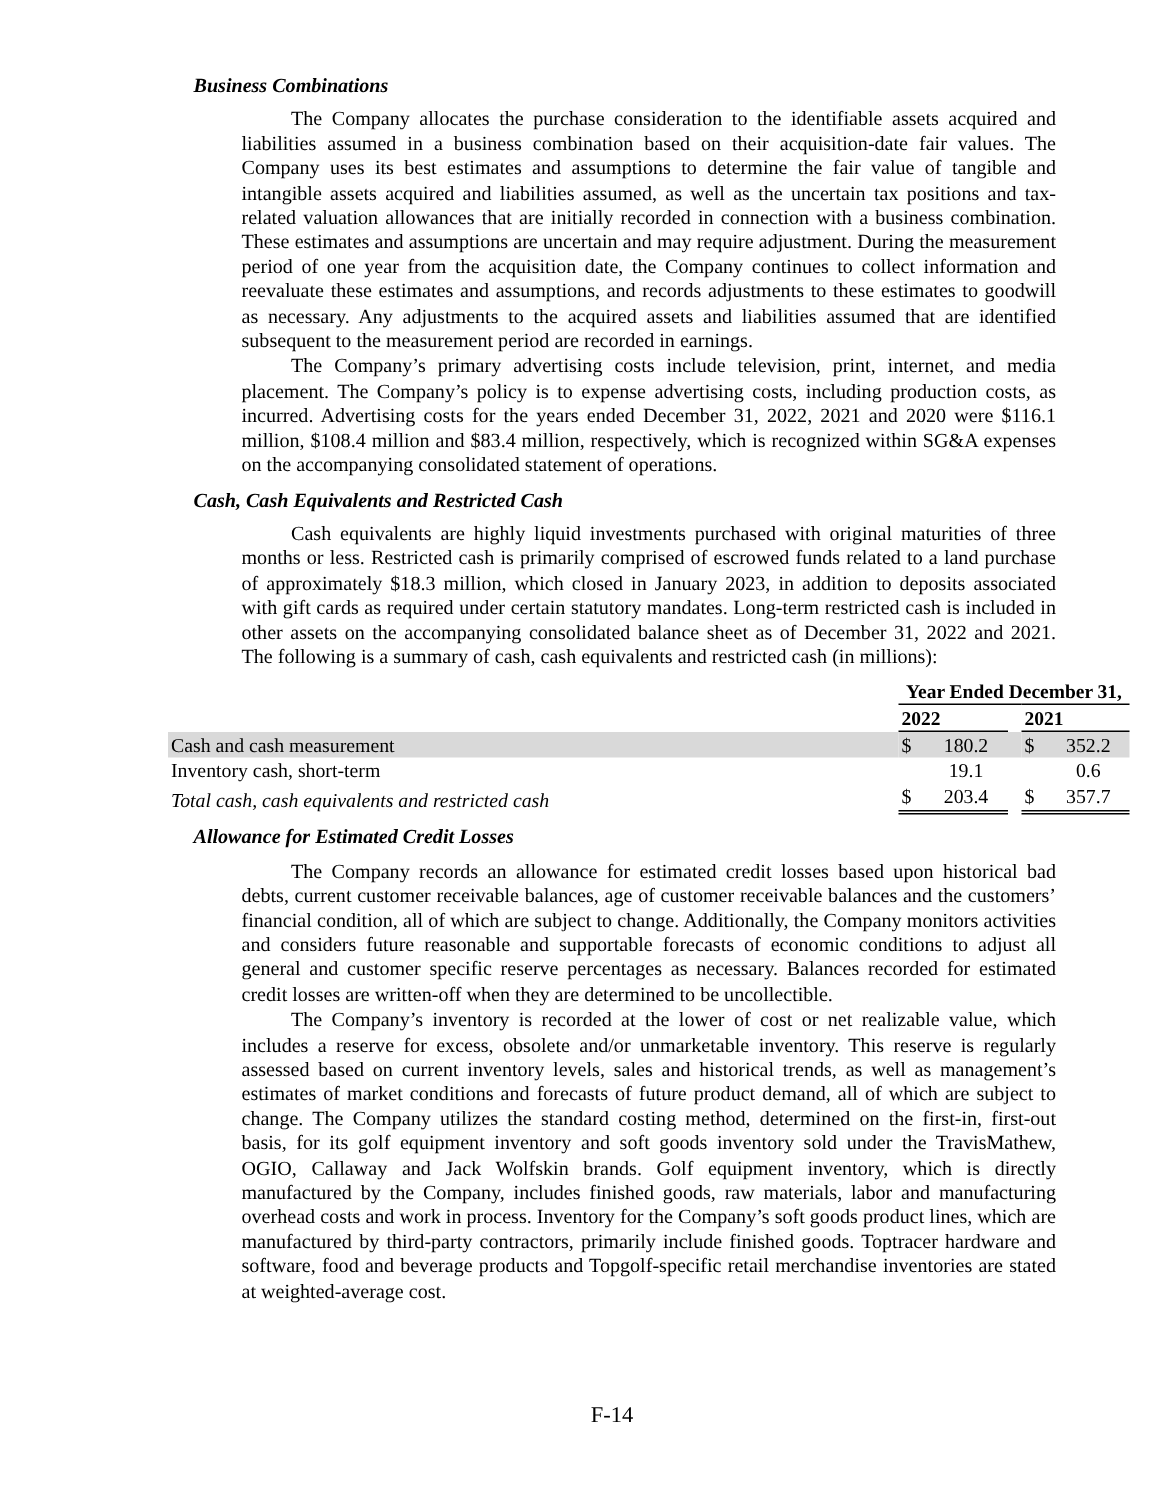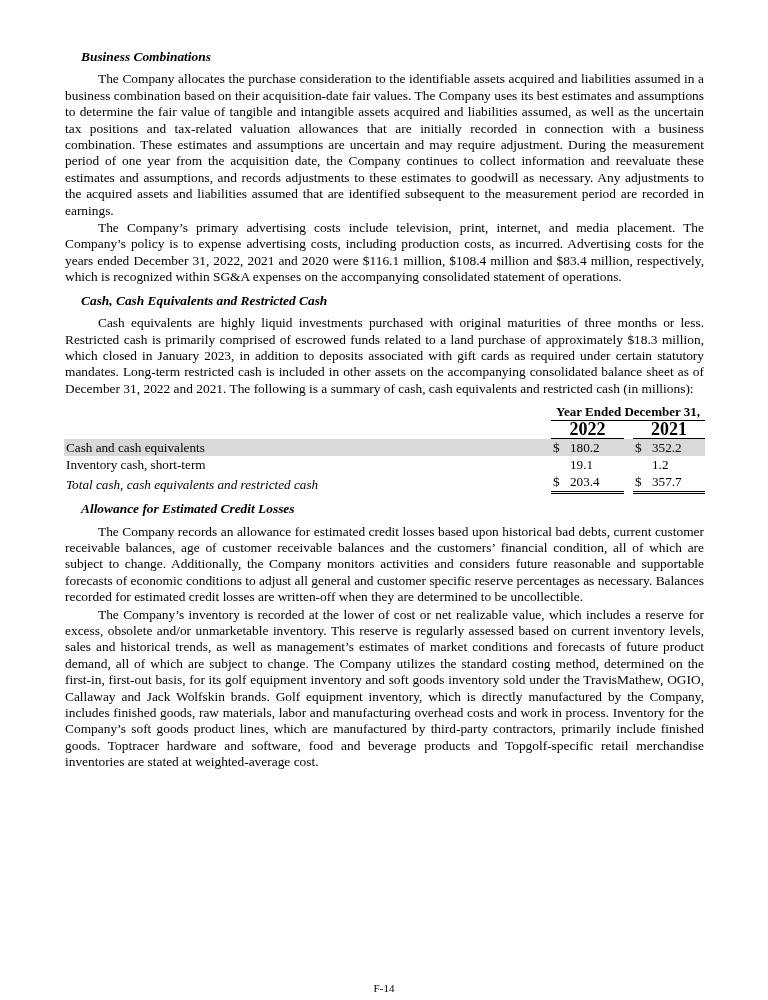--- a/index.html
+++ b/index.html
@@ -1,15 +1,15 @@
 <!DOCTYPE html>
 <html><head>
 <meta charset="utf-8">
 <style>
-  * { box-sizing: border-box; }
+  * { box-sizing: border-box; padding-left: 48px; }
   html, body { margin: 0; padding: 0; }
   body {
     width: 768px; height: 1000px;
     background: #ffffff; color: #000000;
     font-family: "Liberation Serif", "DejaVu Serif", serif;
     font-size: 13.4px; line-height: 16.4px;
   }
   .page { position: relative; width: 768px; height: 1000px; overflow: hidden; background: #fff; }
   .content { padding: 49px 63px 0 64px; }
   h3.sec {
@@ -21,31 +21,31 @@
   p.body-para { margin: 1px; text-align: justify; text-indent: 33px; }
   table.fin {
     width: 100%; border-collapse: collapse; table-layout: fixed;
     margin: 6px 0 2px 0; font-size: 13.2px; line-height: 15px;
   }
   table.fin td, table.fin th { padding: 1px 2px; vertical-align: bottom; height: 17px; }
   th.group-head {
     font-weight: bold; text-align: center; font-size: 13px;
     border-bottom: 1px solid #000; padding-bottom: 2px;
   }
-  th.year { font-weight: bold; text-align: center; font-size: 18px; border-bottom: 1px solid #000; }
+  th.year { font-weight: bold; text-align: left; font-size: 13px; border-bottom: 1px solid #000; }
   td.lbl { text-align: left; padding-left: 2px; }
   td.lbl-indent { padding-left: 18px; font-style: italic; }
   td.usd { text-align: left; padding-left: 4px; }
-  td.val { text-align: left; padding-right: 3px; }
+  td.val { text-align: center; padding-right: 3px; }
   tr.shaded td { background: #d9d9d9; }
   tr.rule-below td.usd, tr.rule-below td.val { border-bottom: 1px solid #000; }
   tr.total td.usd, tr.total td.val { border-bottom: 3px double #000; padding-bottom: 2px; }
   .footer {
-    position: absolute; left: 0; top: 980px; width: 768px;
-    text-align: center; font-size: 11px;
+    position: absolute; left: 0; top: 936px; width: 768px;
+    text-align: center; font-size: 15px;
   }
 </style>
 </head>
 <body>
 
 <div class="page">
   <div class="content">
 
     <h3 class="sec">Business Combinations</h3>
     <p class="body-para">The Company allocates the purchase consideration to the identifiable assets acquired and liabilities assumed in a business combination based on their acquisition-date fair values. The Company uses its best estimates and assumptions to determine the fair value of tangible and intangible assets acquired and liabilities assumed, as well as the uncertain tax positions and tax-related valuation allowances that are initially recorded in connection with a business combination. These estimates and assumptions are uncertain and may require adjustment. During the measurement period of one year from the acquisition date, the Company continues to collect information and reevaluate these estimates and assumptions, and records adjustments to these estimates to goodwill as necessary. Any adjustments to the acquired assets and liabilities assumed that are identified subsequent to the measurement period are recorded in earnings.</p>
@@ -71,34 +71,34 @@
         </tr>
         <tr>
           <td></td>
           <th class="year" colspan="2">2022</th>
           <td></td>
           <th class="year" colspan="2">2021</th>
         </tr>
       </thead>
       <tbody>
         <tr class="shaded">
-          <td class="lbl">Cash and cash equivalents</td>
+          <td class="lbl">Cash and cash measurement</td>
           <td class="usd">$</td>
           <td class="val">180.2</td>
           <td></td>
           <td class="usd">$</td>
           <td class="val">352.2</td>
         </tr>
         <tr>
           <td class="lbl">Inventory cash, short-term</td>
           <td class="usd"></td>
           <td class="val">19.1</td>
           <td></td>
           <td class="usd"></td>
-          <td class="val">1.2</td>
+          <td class="val">0.6</td>
         </tr>
         <tr class="total">
           <td class="lbl lbl-indent">Total cash, cash equivalents and restricted cash</td>
           <td class="usd">$</td>
           <td class="val">203.4</td>
           <td></td>
           <td class="usd">$</td>
           <td class="val">357.7</td>
         </tr>
       </tbody>

